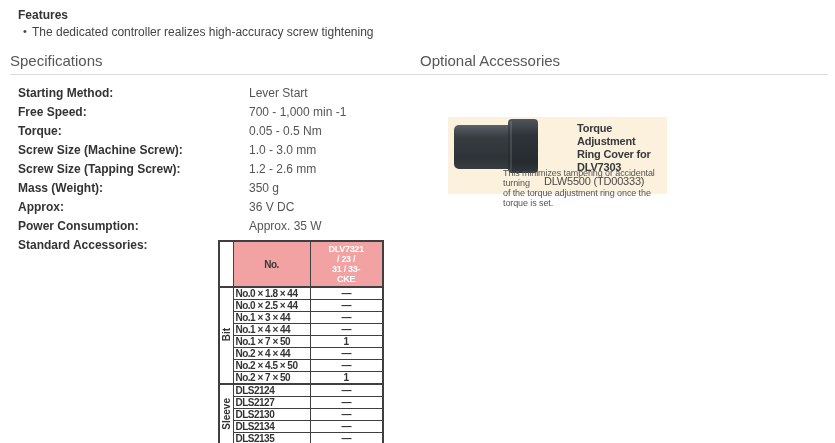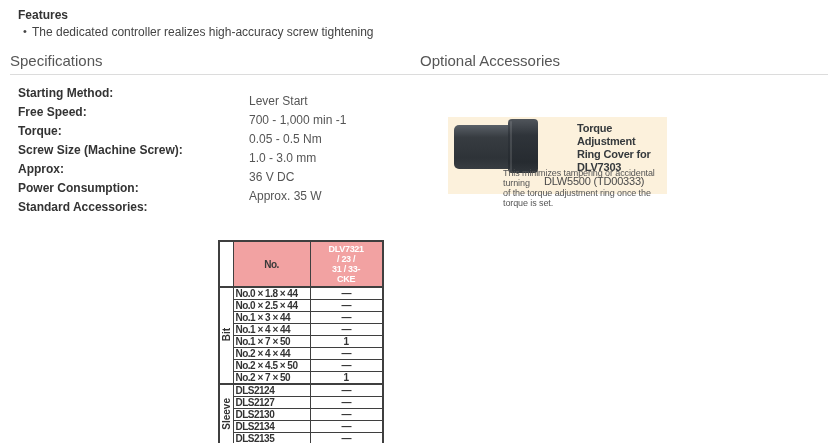--- a/index.html
+++ b/index.html
@@ -24,21 +24,21 @@
     border-bottom:1px solid #dcdcdc;
   }
   .section-title { position:absolute; top:0; font-size:15px; font-weight:400; color:#565656;text-align:center; }
   .section-title.specs { left:0; }
   .section-title.optional { left:410px; }
 
   
   .spec-list { position:absolute; left:18px; top:84px; width:400px; }
   .spec-row { display:flex; height:19px; line-height:19px;gap:31px; }
   .spec-label { width:200px; font-size:12px; font-weight:bold; color:#333; }
-  .spec-value { font-size:12px; color:#555;margin-top:8px; }
+  .spec-value { font-size:12px; color:#555; }
 
   
   .acc-table {
     position:absolute; left:218px; top:240px;
     border-collapse:collapse;
     font-size:10px; font-weight:bold; letter-spacing:-0.5px;
     color:#333;
   }
   .acc-table td, .acc-table th { border:1px solid #3f3f3f; padding:0 2px; }
   .acc-table { border:2px solid #3f3f3f; }
@@ -106,20 +106,28 @@
   </div>
   <div class="spec-row">
     <span class="spec-label">Torque:</span>
     <span class="spec-value">0.05 - 0.5 Nm</span>
   </div>
   <div class="spec-row">
     <span class="spec-label">Screw Size (Machine Screw):</span>
     <span class="spec-value">1.0 - 3.0 mm</span>
   </div>
   <div class="spec-row">
+    <span class="spec-label">Screw Size (Tapping Screw):</span>
+    <span class="spec-value">1.2 - 2.6 mm</span>
+  </div>
+  <div class="spec-row">
+    <span class="spec-label">Mass (Weight):</span>
+    <span class="spec-value">350 g</span>
+  </div>
+  <div class="spec-row">
     <span class="spec-label">Approx:</span>
     <span class="spec-value">36 V DC</span>
   </div>
   <div class="spec-row">
     <span class="spec-label">Power Consumption:</span>
     <span class="spec-value">Approx. 35 W</span>
   </div>
   <div class="spec-row">
     <span class="spec-label">Standard Accessories:</span>
     <span class="spec-value"></span>

